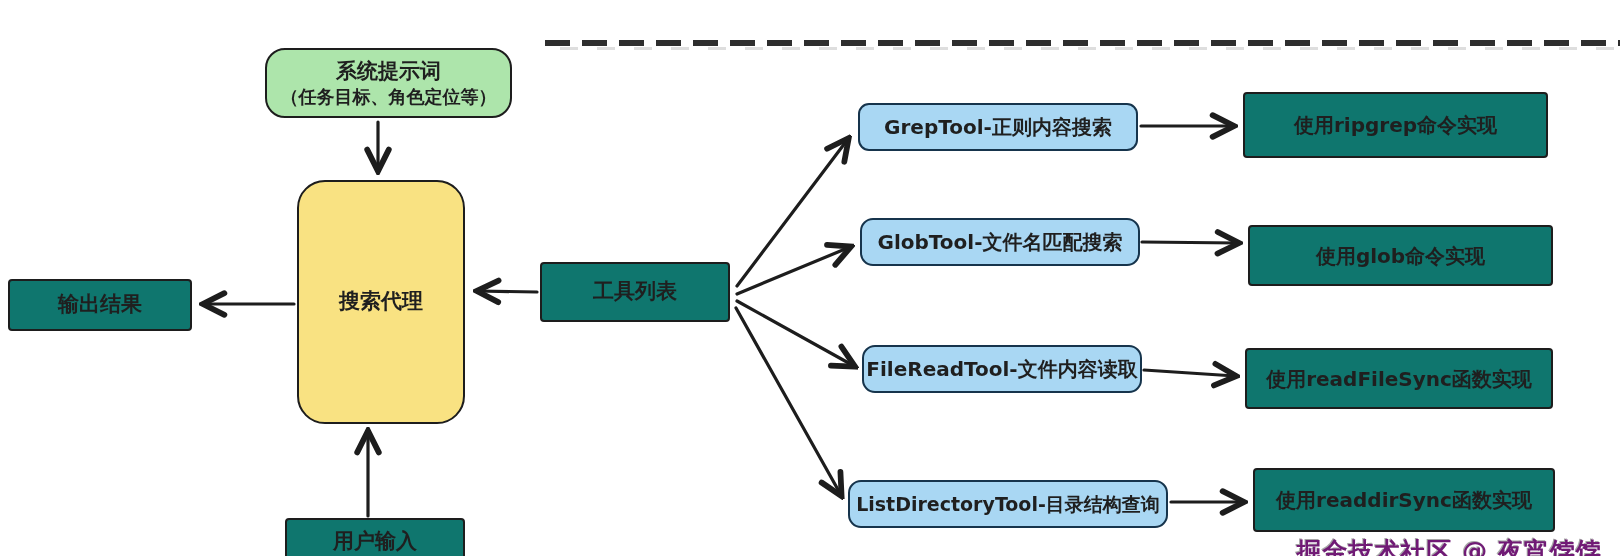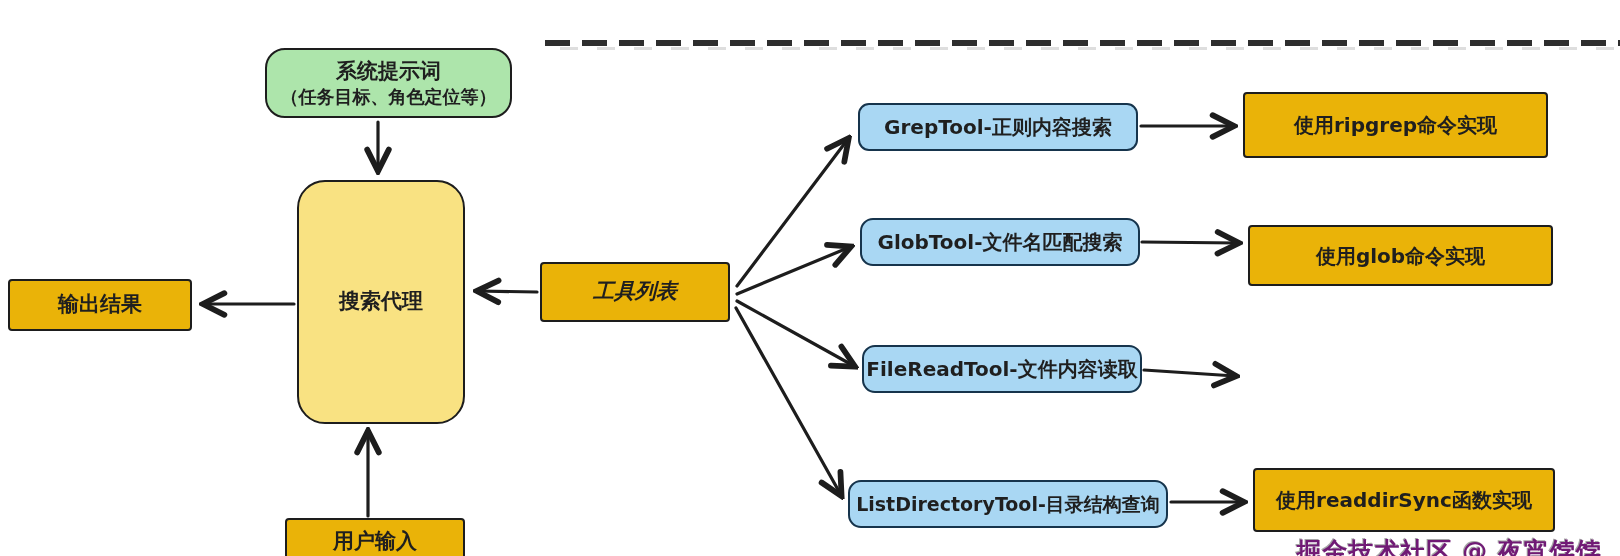--- a/index.html
+++ b/index.html
@@ -4,21 +4,21 @@
 <style>
   html,body{margin:0;padding:0;background:#ffffff;}
   .canvas{
     position:relative;width:1620px;height:544px;background:#ffffff;overflow:hidden;
     font-family:"DejaVu Sans","Liberation Sans",sans-serif;color:#1f1f1f;margin-top:40px;
   }
   .arrows{position:absolute;left:0;top:0;width:1620px;height:556px;z-index:1;}
   .node{
     position:absolute;z-index:2;box-sizing:border-box;
     display:flex;flex-direction:column;align-items:center;justify-content:center;
-    border:2.5px solid #1d1d1d;border-radius:4px;background:#eab308;
+    border:2.5px solid #1d1d1d;border-radius:4px;background:#0f766e;
     text-align:center;font-weight:600;font-size:21px;line-height:1.3;
   }
   .node .sub{font-size:18px;}
   .green{background:#ade5ab;border-radius:20px;}
   .yellow{background:#f9e282;border-radius:28px;}
   .blue{background:#a9d7f3;border-color:#16344c;border-radius:13px;font-size:20px;}
   .blue.small{font-size:19px;}
   .dashes{
     position:absolute;z-index:0;left:545px;top:0;width:1075px;height:6px;
     background:repeating-linear-gradient(90deg,#2e2e2e 0px,#2e2e2e 25px,transparent 25px,transparent 37px);
@@ -73,21 +73,21 @@
   </div>
 
   <div class="node" style="left:8px;top:239px;width:184px;height:52px;">
     <div>输出结果</div>
   </div>
 
   <div class="node" style="left:285px;top:478px;width:180px;height:48px;">
     <div>用户输入</div>
   </div>
 
-  <div class="node" style="left:540px;top:222px;width:190px;height:60px;font-style:italic;">
+  <div class="node" style="left:540px;top:222px;width:190px;height:60px;">
     <div>工具列表</div>
   </div>
 
   <div class="node blue" style="left:858px;top:63px;width:280px;height:48px;border-radius:11px;">
     <div>GrepTool-正则内容搜索</div>
   </div>
   <div class="node blue" style="left:860px;top:178px;width:280px;height:48px;">
     <div>GlobTool-文件名匹配搜索</div>
   </div>
   <div class="node blue" style="left:862px;top:305px;width:280px;height:48px;">
@@ -96,19 +96,22 @@
   <div class="node blue small" style="left:848px;top:440px;width:320px;height:48px;">
     <div>ListDirectoryTool-目录结构查询</div>
   </div>
 
   <div class="node" style="left:1243px;top:52px;width:305px;height:66px;font-size:20px;">
     <div>使用ripgrep命令实现</div>
   </div>
   <div class="node" style="left:1248px;top:185px;width:305px;height:61px;font-size:20px;">
     <div>使用glob命令实现</div>
   </div>
+  <div class="node" style="left:1245px;top:308px;width:308px;height:61px;font-size:20px;">
+    <div>使用readFileSync函数实现</div>
+  </div>
   <div class="node" style="left:1253px;top:428px;width:302px;height:64px;font-size:20px;">
     <div>使用readdirSync函数实现</div>
   </div>
 
   <div class="watermark">掘金技术社区 @ 夜宵饽饽</div>
 
 </div>
 
 </body></html>

